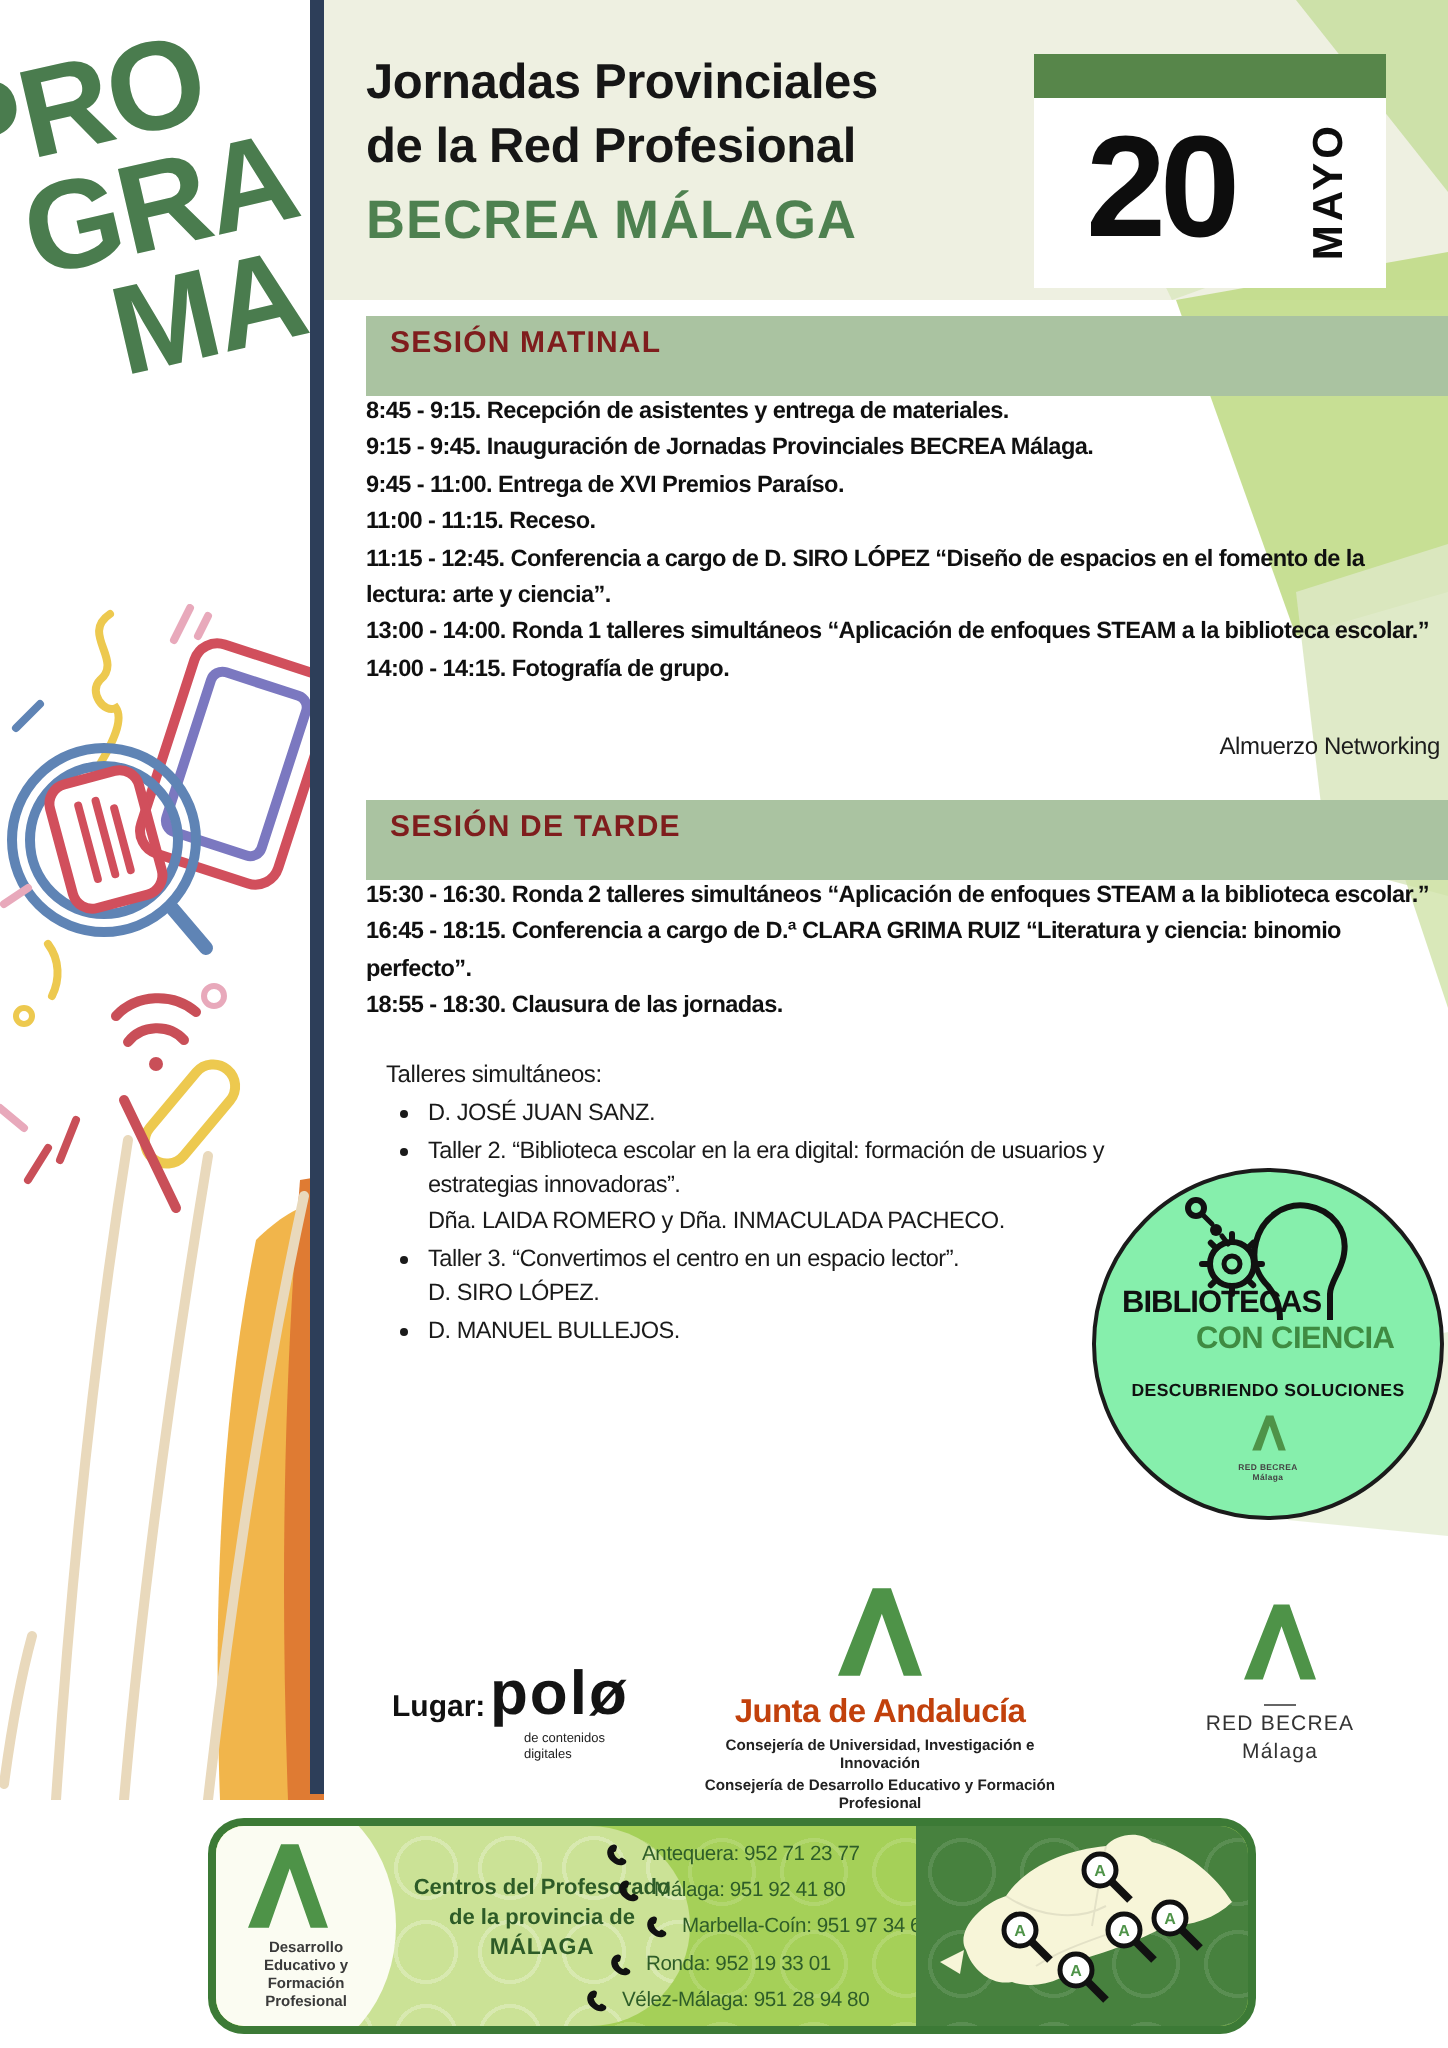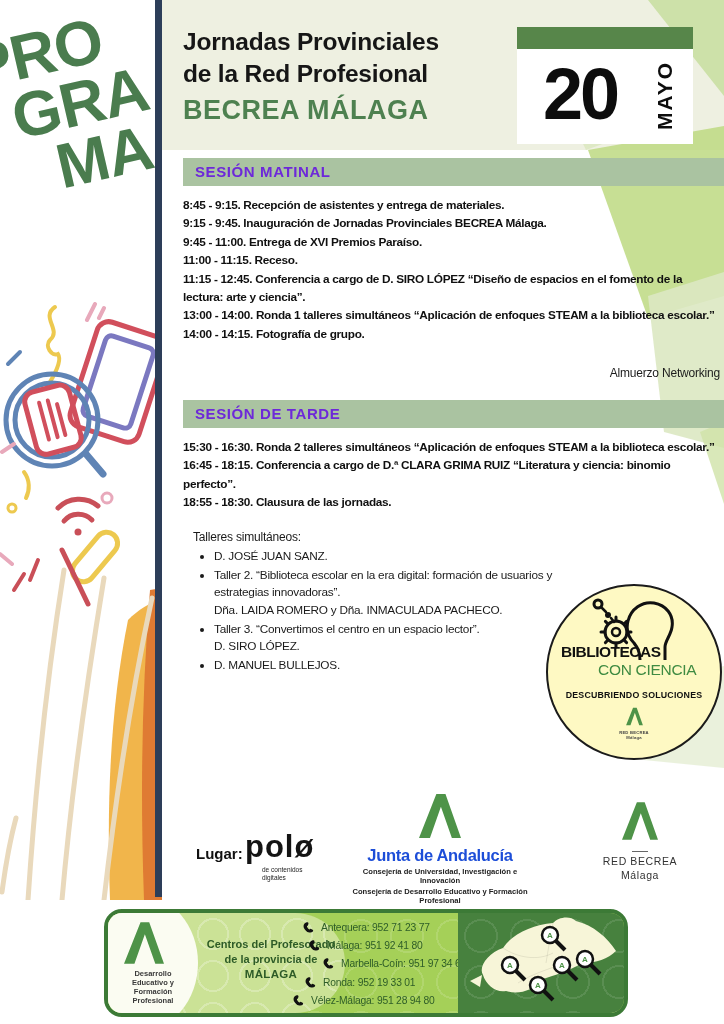--- a/index.html
+++ b/index.html
@@ -23,55 +23,55 @@
   .title-block{position:absolute;left:183px;top:26px;z-index:2;font-weight:800;
                font-size:24.5px;line-height:1.32;letter-spacing:-0.2px;color:#161616;}
   .title-green{color:#4e8150;font-size:27px;letter-spacing:.5px;margin-top:2px;}
   .date-badge{position:absolute;left:517px;top:27px;width:176px;height:117px;background:#fff;z-index:2;}
   .date-topbar{height:22px;background:#57864a;}
   .date-day{position:absolute;left:26px;top:26px;font-size:72px;font-weight:800;color:#0d0d0d;letter-spacing:-3px;}
   .date-month{position:absolute;right:16px;top:34px;writing-mode:vertical-rl;transform:rotate(180deg);
               font-size:21px;font-weight:800;letter-spacing:2px;color:#0d0d0d;}
 
   
-  .session-bar{position:absolute;left:183px;width:541px;height:28px;background:#aac3a1;color:#6d28d9;
+  .session-bar{position:absolute;left:183px;width:541px;height:40px;background:#aac3a1;color:#7f1d1d;
                font-weight:800;font-size:15px;line-height:28px;padding-left:12px;box-sizing:border-box;
                letter-spacing:.6px;z-index:2;}
   .bar-matinal{top:158px;}
   .bar-tarde{top:400px;}
   .sched{position:absolute;left:183px;width:537px;font-size:11.8px;font-weight:700;color:#101010;
          line-height:1.56;letter-spacing:-0.3px;z-index:2;}
   .sched-morning{top:196px;}
   .sched-afternoon{top:438px;}
   .lunch{position:absolute;left:183px;top:366px;width:537px;text-align:right;font-size:12px;
          font-weight:400;color:#1c1c1c;letter-spacing:-0.2px;z-index:2;}
 
   
   .ws-intro{position:absolute;left:193px;top:530px;font-size:12px;color:#1a1a1a;letter-spacing:-0.2px;z-index:2;}
   .workshops{position:absolute;left:198px;top:548px;width:372px;margin:0;padding-left:16px;
              font-size:11.8px;line-height:1.5;color:#1a1a1a;letter-spacing:-0.25px;z-index:2;}
   .workshops li{margin:0 0 1px 0;}
 
   
   .badge{position:absolute;left:546px;top:584px;width:172px;height:172px;border:2px solid #1b1b1b;
-         border-radius:50%;background:#fef9c3;z-index:2;}
+         border-radius:50%;background:#86efac;z-index:2;}
   .badge-icon{position:absolute;left:28px;top:4px;}
   .badge-l1{position:absolute;top:57px;left:13px;font-size:15.5px;font-weight:800;color:#101010;letter-spacing:-0.5px;}
-  .badge-l2{position:absolute;top:75px;left:50px;font-size:15.5px;font-weight:400;color:#3f8b42;letter-spacing:-0.3px;}
+  .badge-l2{position:absolute;top:75px;left:50px;font-size:15.5px;font-weight:700;color:#3f8b42;letter-spacing:-0.3px;}
   .badge-l3{position:absolute;top:104px;left:0;width:100%;text-align:center;font-size:8.8px;font-weight:800;
             color:#101010;letter-spacing:.2px;}
   .badge-mini{position:absolute;top:121px;left:0;width:100%;text-align:center;}
   .badge-mini-l{font-size:4.2px;font-weight:700;color:#444;line-height:1.25;letter-spacing:.2px;}
 
   
   .lugar{position:absolute;left:196px;top:845px;font-size:15px;font-weight:700;color:#111;z-index:2;}
   .polo{position:absolute;left:245px;top:829px;font-size:31px;font-weight:800;letter-spacing:1px;color:#141414;z-index:2;}
   .polo-sub{position:absolute;left:262px;top:866px;font-size:6.5px;line-height:1.25;color:#222;z-index:2;}
   .junta{position:absolute;left:345px;top:792px;width:190px;text-align:center;z-index:2;}
-  .junta-title{font-size:16.5px;font-weight:800;color:#1d4ed8;letter-spacing:-0.3px;margin-top:2px;}
+  .junta-title{font-size:16.5px;font-weight:800;color:#c2410c;letter-spacing:-0.3px;margin-top:2px;}
   .junta-l{font-size:7.6px;font-weight:700;color:#222;margin-top:2px;}
   .junta-l3{font-size:7px;font-weight:400;color:#333;margin-top:8px;}
   .redb{position:absolute;left:598px;top:800px;width:84px;text-align:center;z-index:2;}
   .redb-dash{width:16px;height:1px;background:#666;margin:5px auto 3px auto;}
   .redb-l{font-size:10.5px;font-weight:400;color:#333;letter-spacing:.6px;line-height:1.3;}
 
   
   .banner{position:absolute;left:104px;top:909px;width:524px;height:108px;border:4px solid #3c7a36;
           border-radius:18px;overflow:hidden;box-sizing:border-box;background:#a5d058;z-index:2;
           background-image:radial-gradient(circle,transparent 15px,rgba(255,255,255,.13) 15px,rgba(255,255,255,.13) 17px,transparent 17px);

